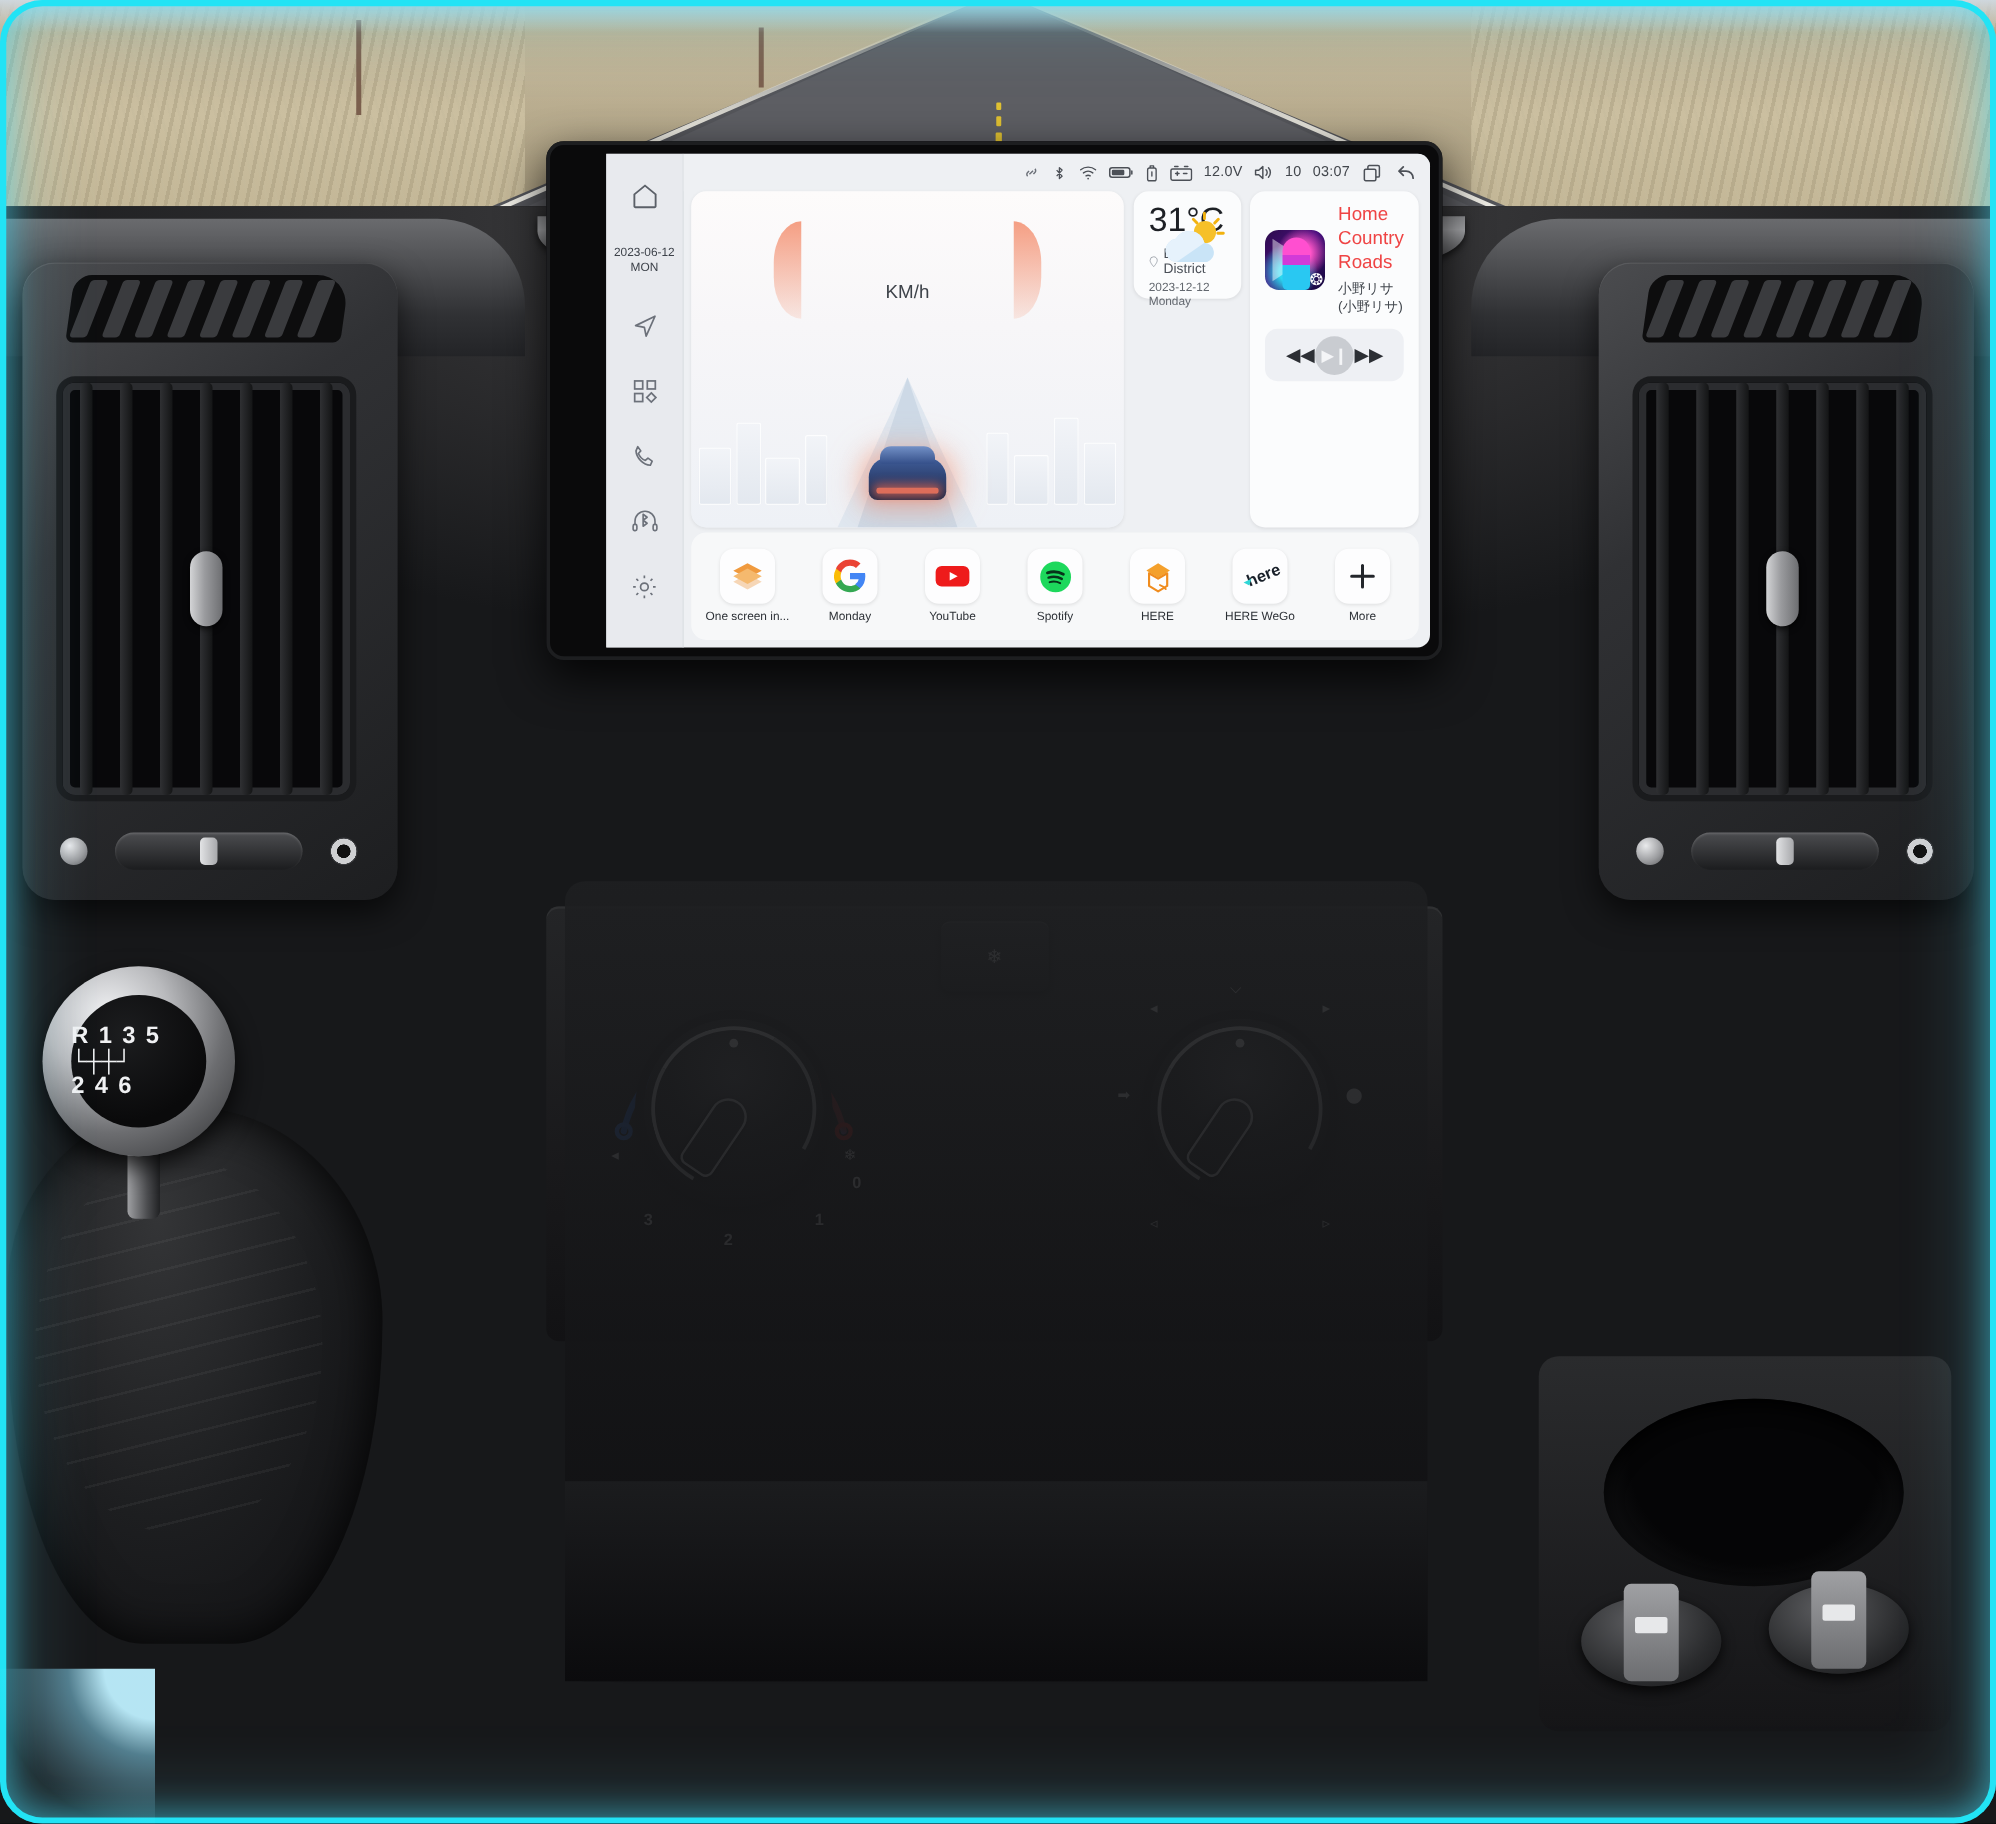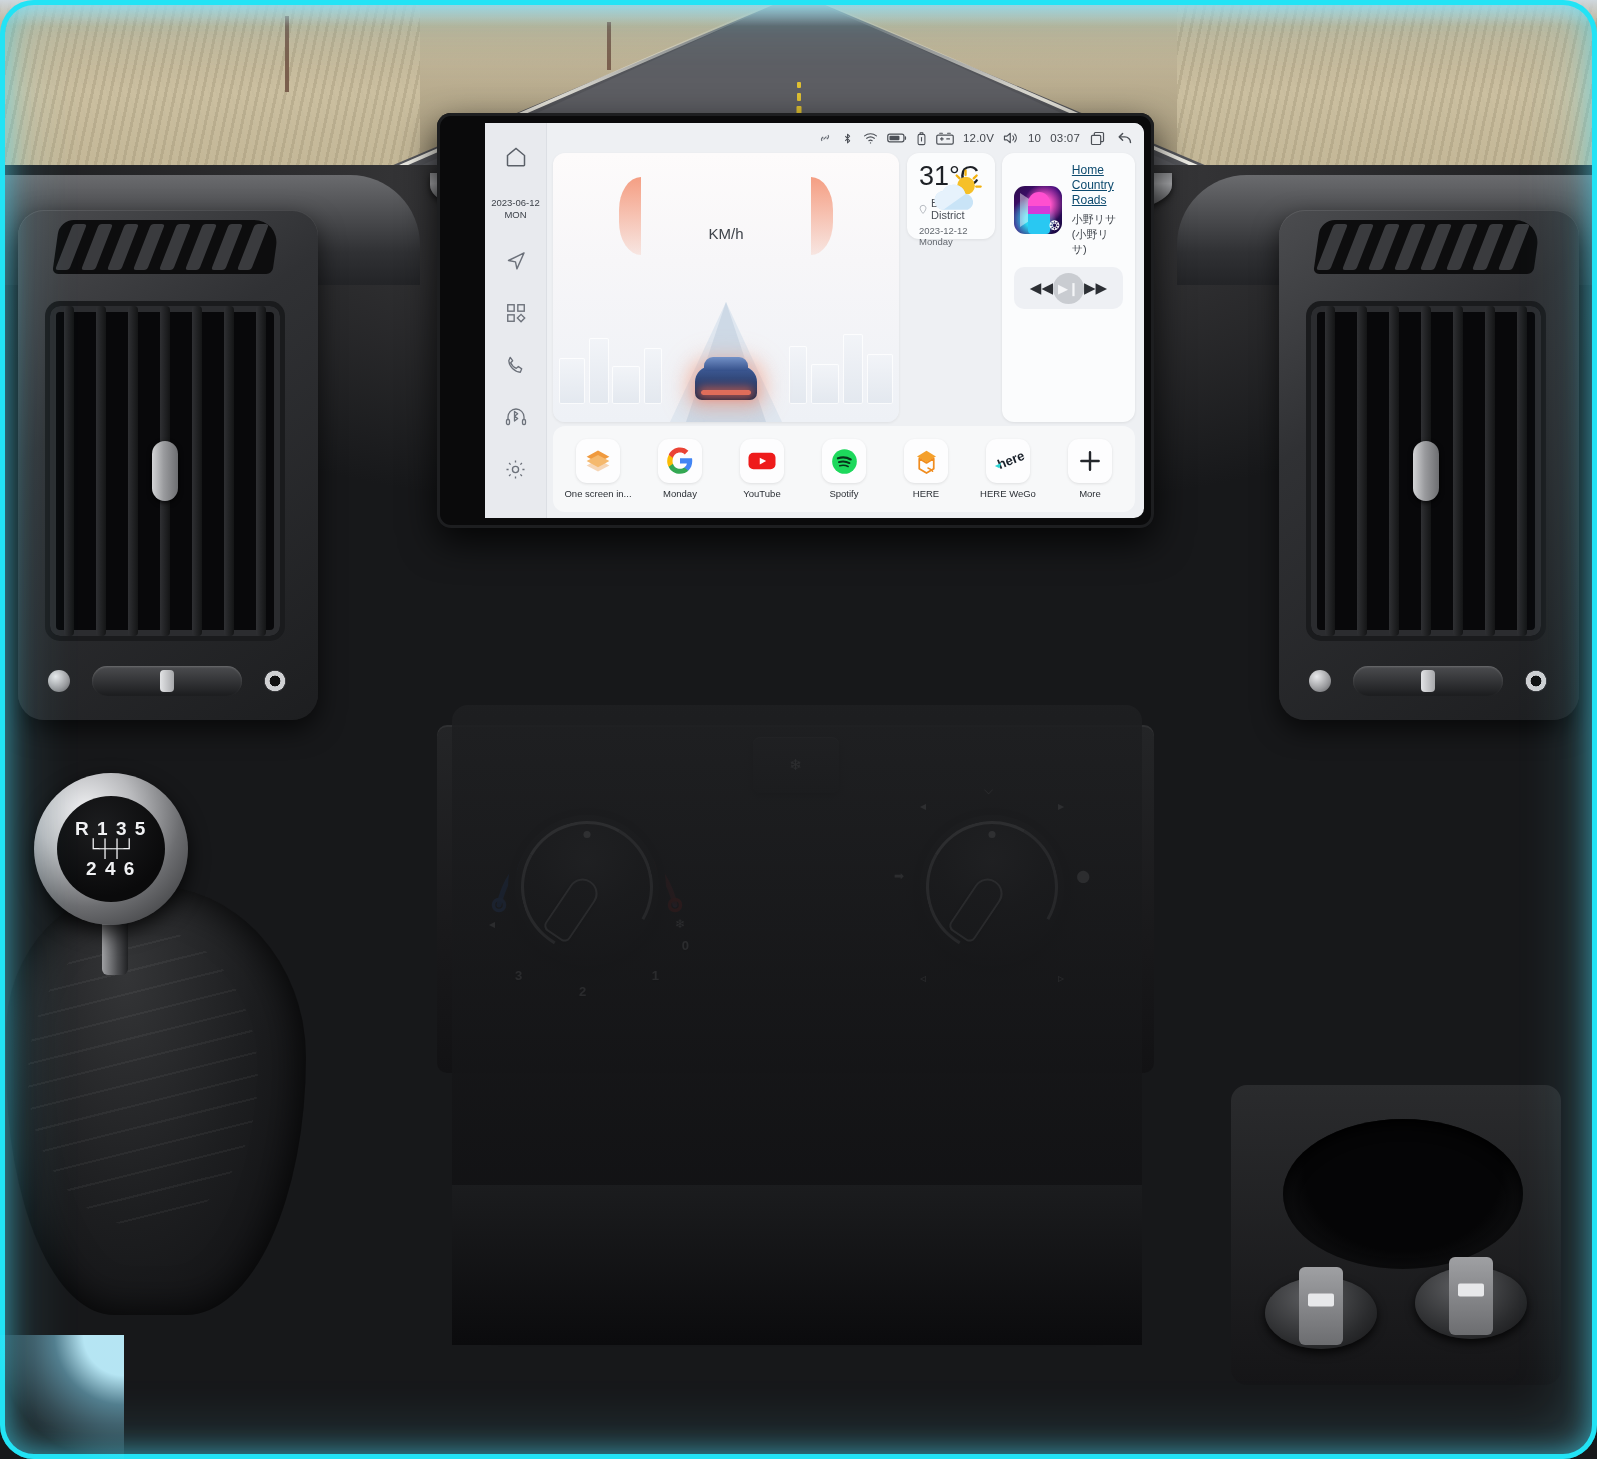--- a/index.html
+++ b/index.html
@@ -301,21 +301,21 @@
     border-top: 17px solid transparent; border-bottom: 17px solid transparent;
   }
   .album .figure {
     position:absolute; left:14px; top:6px; width:22px; height:42px; border-radius: 11px 11px 4px 4px;
     background: linear-gradient(to bottom, #ff4fd0 0 34%, #d23ad8 34% 52%, #29c8f2 52% 100%);
     filter: blur(.6px);
   }
   .album .bt-badge {
     position:absolute; right:2px; bottom:2px; color:#fff; font-size:13px; line-height:1;
   }
-  .mtitle { font-size:12px; color:#0c4a6e; line-height:1.25;text-decoration:underline; }
+  .mtitle { font-size:15px; color:#ef4444; line-height:1.25; }
   .martist { font-size:11px; color:#41464d; margin-top:4px; }
   .mctrl {
     margin-top:10px; background:#eef0f4; border-radius: 10px; height: 42px;
     display:flex; align-items:center; justify-content:space-around; padding: 0 16px;
   }
   .mbtn { color:#2c2f34; font-size:15px; }
   .mplay {
     width:31px;height:31px;border-radius:50%;
     background:#c9ccd1; display:flex;align-items:center;justify-content:center;
     color:#f4f5f7; font-size:13px;
@@ -445,21 +445,21 @@
   .knob {
     position:absolute; left:28px; top:8px; width:154px; height:152px; border-radius:50%;
     background: radial-gradient(circle at 34% 26%, #f2f3f5 0%, #b9babd 32%, #6c6d70 62%, #2b2c2e 100%);
     box-shadow: 0 8px 20px rgba(0,0,0,.8);
   }
   .knob-face {
     position:absolute; left:50%; top:50%; transform:translate(-50%,-50%);
     width:108px; height:106px; border-radius:50%;
     background: radial-gradient(circle at 40% 30%, #1c1d1f, #0a0a0b 70%);
     color:#f0f1f3; font-size:19px; font-weight:bold;
-    display:flex; flex-direction:column; align-items:center; justify-content:center;
+    display:flex; flex-direction:column; align-items:flex-start; justify-content:center;
     letter-spacing: 1.5px; line-height: 1.05;
   }
   .knob-face .mid { font-size:17px; letter-spacing:0; margin: 1px 0; }
   .boot {
     position:absolute; left:0; top:120px; width:300px; height:430px;
     background: radial-gradient(ellipse at 40% 20%, #343537 0%, #1d1e20 50%, #0d0d0f 100%);
     border-radius: 46% 52% 40% 36% / 34% 40% 60% 58%;
     box-shadow: inset 0 0 40px rgba(0,0,0,.9);
   }
   .boot::after {

